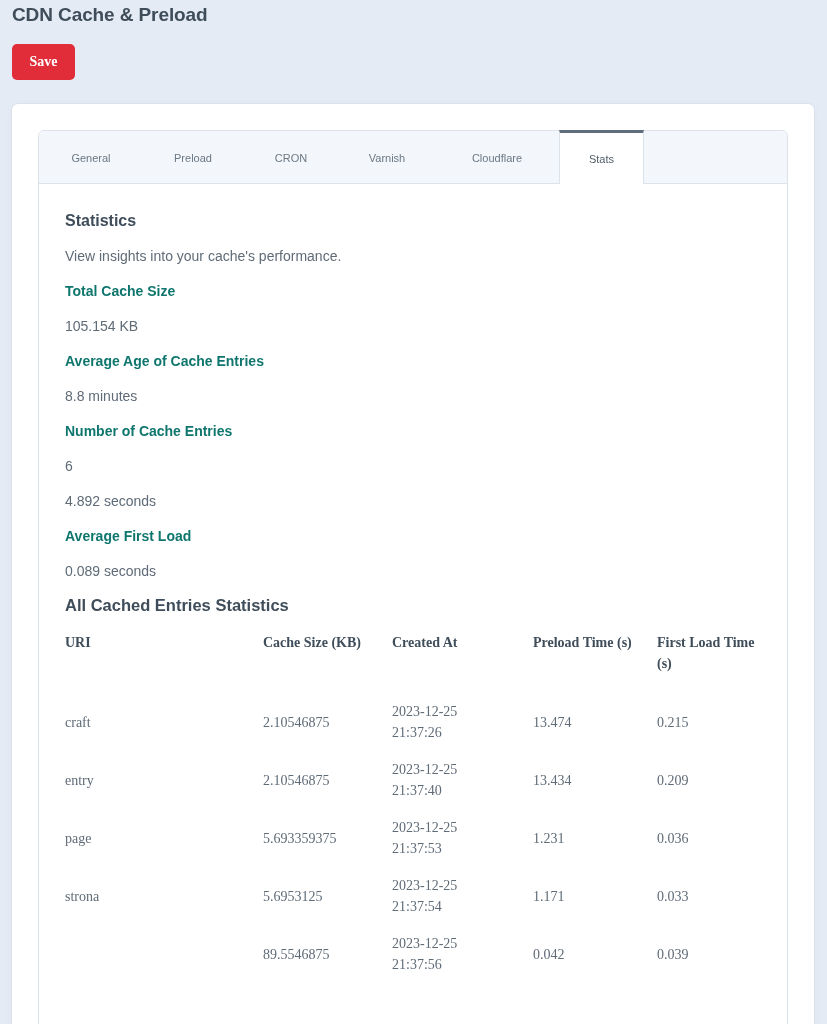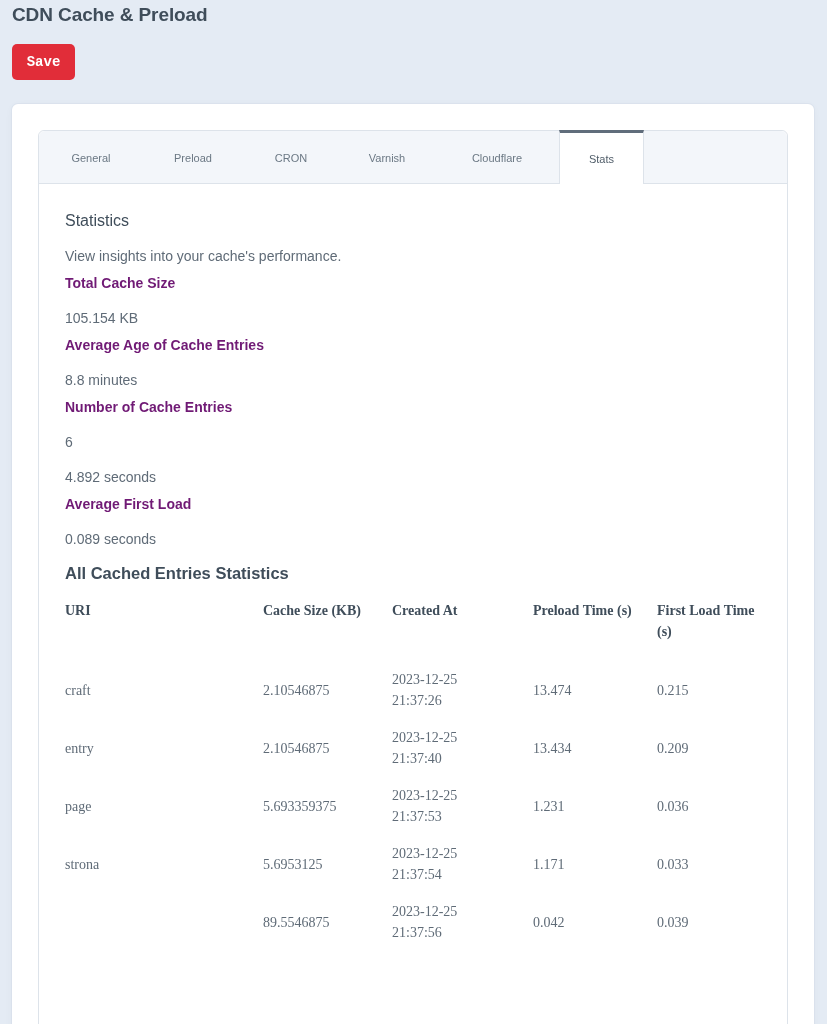--- a/index.html
+++ b/index.html
@@ -12,21 +12,21 @@
     .page-title {
       position: absolute; left: 12px; top: 4px;
       font-size: 19px; font-weight: bold; color: #3f4d5a;
       letter-spacing: -0.1px;
     }
     .save-btn {
       position: absolute; left: 12px; top: 44px;
       width: 63px; height: 36px;
       background: #e12d39; color: #fff;
       border: none; border-radius: 5px;
-      font-family: Liberation Mono, monospace;
+      font-family: Liberation Serif, serif;
       font-size: 14px; font-weight: bold;
       cursor: pointer;
     }
     .outer-card {
       position: absolute; left: 12px; top: 104px;
       width: 802px; height: 940px;
       background: #ffffff;
       border-radius: 6px;
       box-shadow: 0 0 0 1px rgba(205,216,228,0.35), 0 2px 8px rgba(0,0,0,0.04);
     }
@@ -58,31 +58,31 @@
       border-top: 3px solid #606d7b;
       border-left: 1px solid #dde3ea;
       border-right: 1px solid #dde3ea;
       height: 54px;
       margin-top: -1px;
     }
     .content {
       padding: 26px 26px 0 26px;
     }
     .section-title {
-      font-size: 16px; font-weight: normal; color: #3f4d5a;
+      font-size: 16px; font-weight: bold; color: #3f4d5a;
       height: 22px; line-height: 22px;
     }
     .desc {
       font-size: 14px; color: #5f6b77;
       margin-top: 15px; line-height: 18px;
     }
     .stat-label {
-      font-size: 14px; font-weight: bold; color: #701a75;
+      font-size: 14px; font-weight: bold; color: #0f766e;
       line-height: 18px;
-      margin-top: 9px;
+      margin-top: 17px;
     }
     .stat-value {
       font-size: 14px; color: #5f6b77;
       line-height: 18px;
       margin-top: 17px;
     }
     .table-title {
       font-size: 16.5px; font-weight: bold; color: #3f4d5a;
       line-height: 22px;
       margin-top: 14px;

